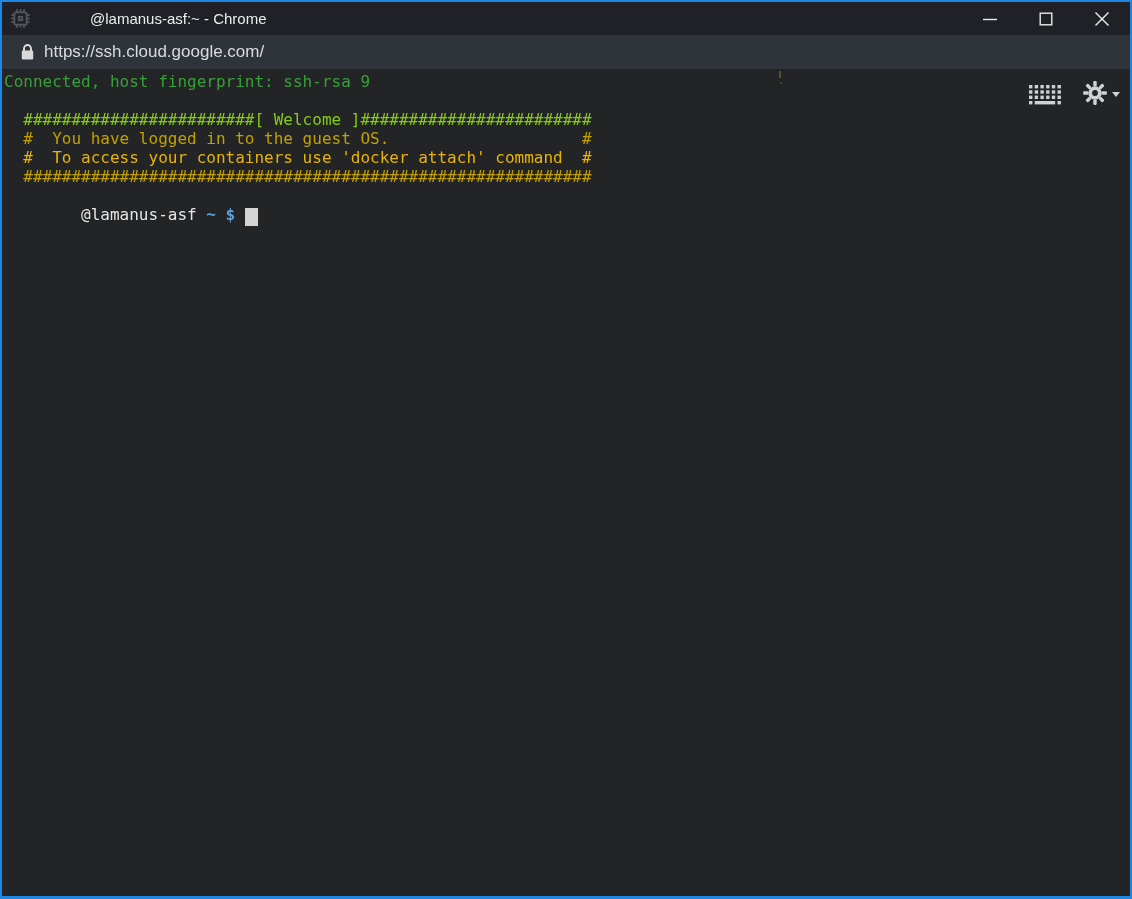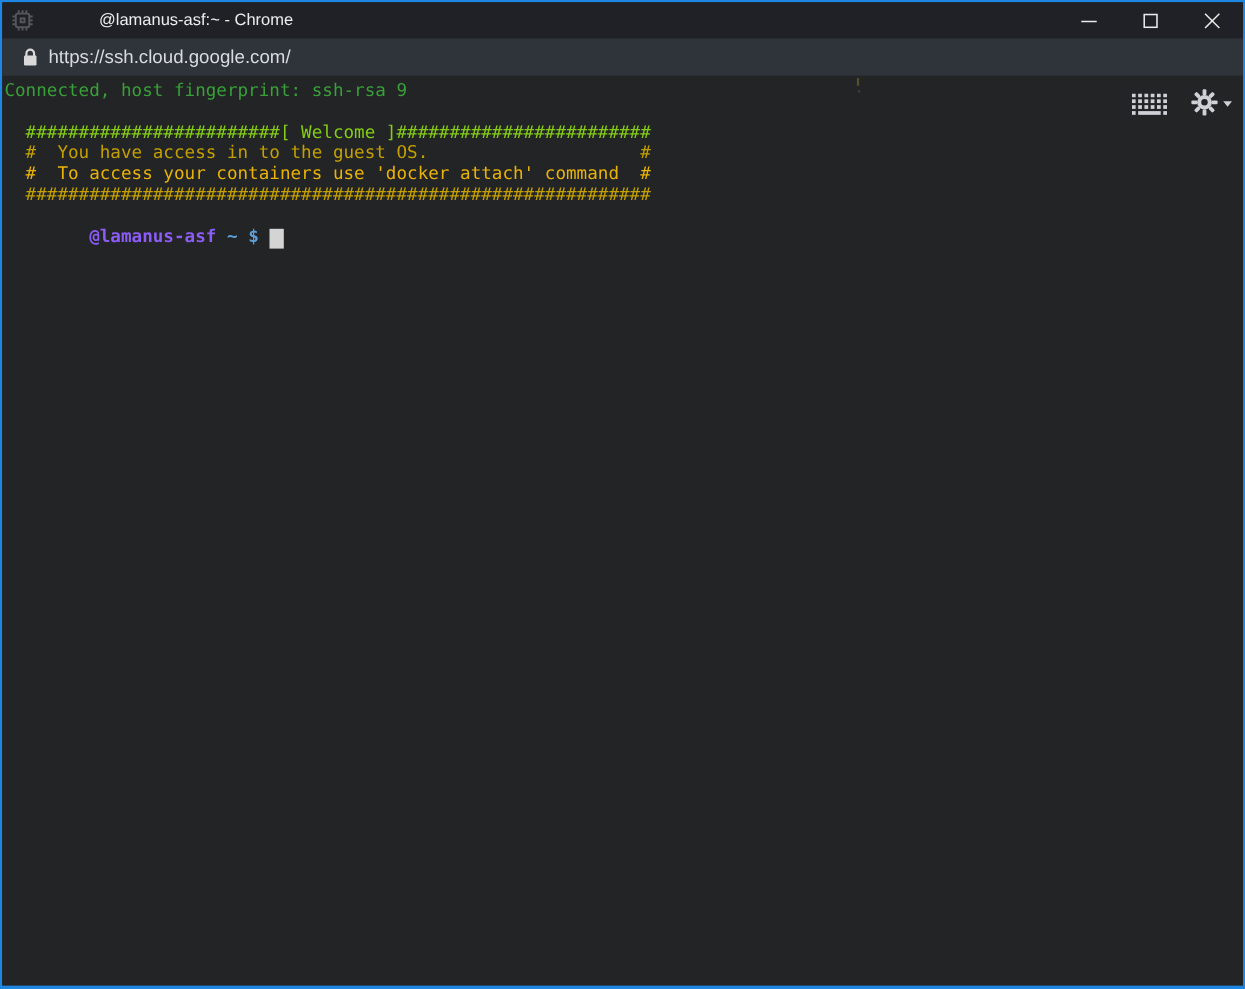--- a/index.html
+++ b/index.html
@@ -165,25 +165,25 @@
         <rect x="1.8" y="7.5" width="11.4" height="9" rx="1.2" fill="#d9d9d9"></rect>
       </svg>
     </span>
     <span class="url-text">https://ssh.cloud.google.com/</span>
   </div>
 
   <div class="terminal">
     <pre class="term-pre" id="term"><span><span style="color: rgb(56, 160, 56);">Connected, host fingerprint: ssh-rsa 9</span></span>
 <span></span>
 <span><span style="color: #84cc16;">  ########################[ Welcome ]########################</span></span>
-<span><span style="color: rgb(195, 160, 0);">  #  You have access in to the guest OS.                    #</span></span>
+<span><span style="color: rgb(195, 160, 0);">  #  You have logged in to the guest OS.                    #</span></span>
 <span><span style="color: #eab308;">  #  To access your containers use 'docker attach' command  #</span></span>
 <span><span style="color: rgb(195, 160, 0);">  ###########################################################</span></span>
 <span></span>
-<span><span>        </span><span style="color: #8b5cf6; font-weight: bold;">@lamanus-asf</span><span> </span><span style="color: rgb(95, 159, 216); font-weight: bold;">~</span><span> </span><span style="color: rgb(95, 159, 216); font-weight: bold;">$</span><span> </span><span class="cursor" style="background: rgb(212, 212, 212);"></span></span>
+<span><span>        </span><span style="color: #e5e5e5; font-weight: normal;">@lamanus-asf</span><span> </span><span style="color: rgb(95, 159, 216); font-weight: bold;">~</span><span> </span><span style="color: rgb(95, 159, 216); font-weight: bold;">$</span><span> </span><span class="cursor" style="background: rgb(212, 212, 212);"></span></span>
 </pre>
 
     <div class="artifact-dash"></div>
     <div class="artifact-dot"></div>
 
     <div class="term-toolbar">
       <div class="tb-btn kbd-btn">
         <svg width="32" height="20" viewBox="0 0 32 20">
           <g fill="#ced1d5">
             <rect x="0" y="0" width="3.4" height="3.4"></rect>

